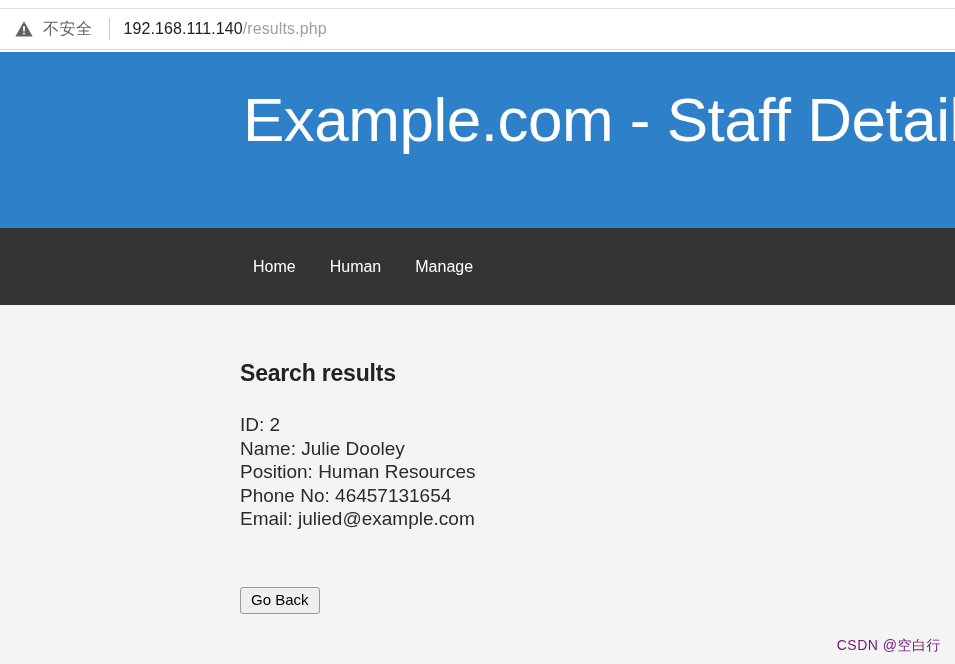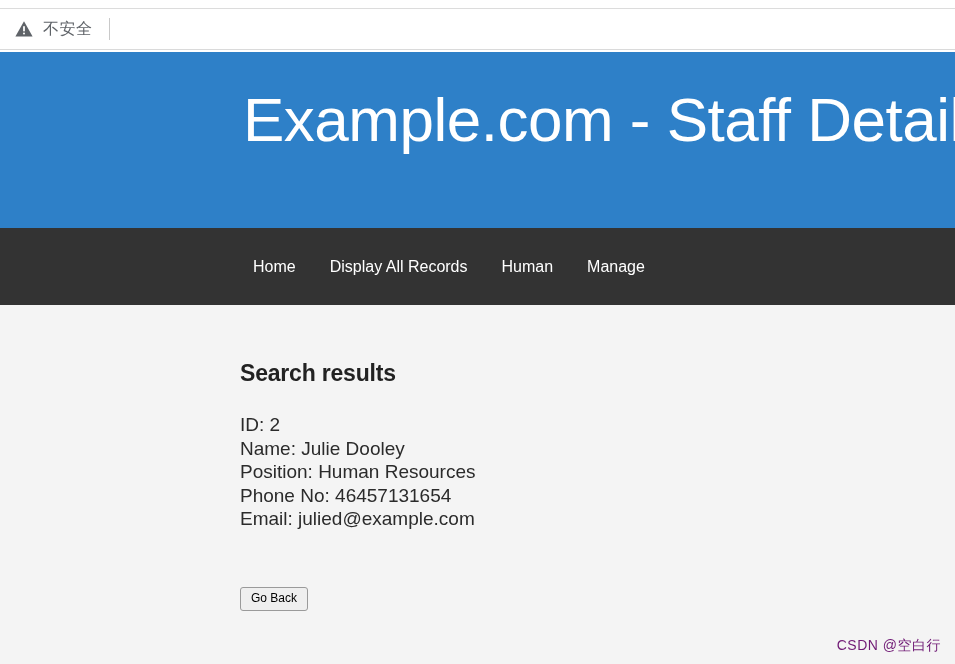--- a/index.html
+++ b/index.html
@@ -146,21 +146,21 @@
     line-height: 23.5px;
     color: #2b2b2b;
   }
   .record-line { white-space: nowrap; }
 
   .go-back-wrap {
     padding-top: 56px;
   }
   .go-back-button {
     font-family: "Liberation Sans", sans-serif;
-    font-size: 12px;
+    font-size: 15px;
     color: #000000;
     background: #efefef;
     border: 1px solid #9a9a9a;
     border-radius: 3px;
     padding: 4px 10px 5px 10px;
     cursor: pointer;
     line-height: 1.1;
   }
 
   
@@ -184,33 +184,33 @@
       <span>
         <svg class="warn-icon" viewBox="0 0 20 20" aria-hidden="true">
           <path d="M10 2.2 L18.6 17.4 L1.4 17.4 Z" fill="#5f6368"></path>
           <rect x="9.1" y="7.1" width="1.8" height="5.4" rx="0.8" fill="#ffffff"></rect>
           <circle cx="10" cy="14.6" r="1.0" fill="#ffffff"></circle>
         </svg>
       </span>
       <span class="security-label">不安全</span>
     </div>
     <div class="omnibox-divider"></div>
+    <div class="url-text"><span class="url-host">192.168.111.140</span><span class="url-path">/results.php</span></div>
   </div>
 </div>
 
 <div class="page-viewport">
   <div class="page-inner">
 
     <div class="site-header">
       <h1 class="site-title">Example.com - Staff Details</h1>
     </div>
 
     <div class="main-nav">
       <a class="nav-link" href="#">Home</a>
-      <a class="nav-link" href="#">Display All Records</a>
       <a class="nav-link" href="#">Human</a>
       <a class="nav-link" href="#">Manage</a>
     </div>
 
     <div class="content-area">
       <h2 class="results-heading">Search results</h2>
 
       <div class="record-block">
         <div class="record-line">ID: 2</div>
         <div class="record-line">Name: Julie Dooley</div>

